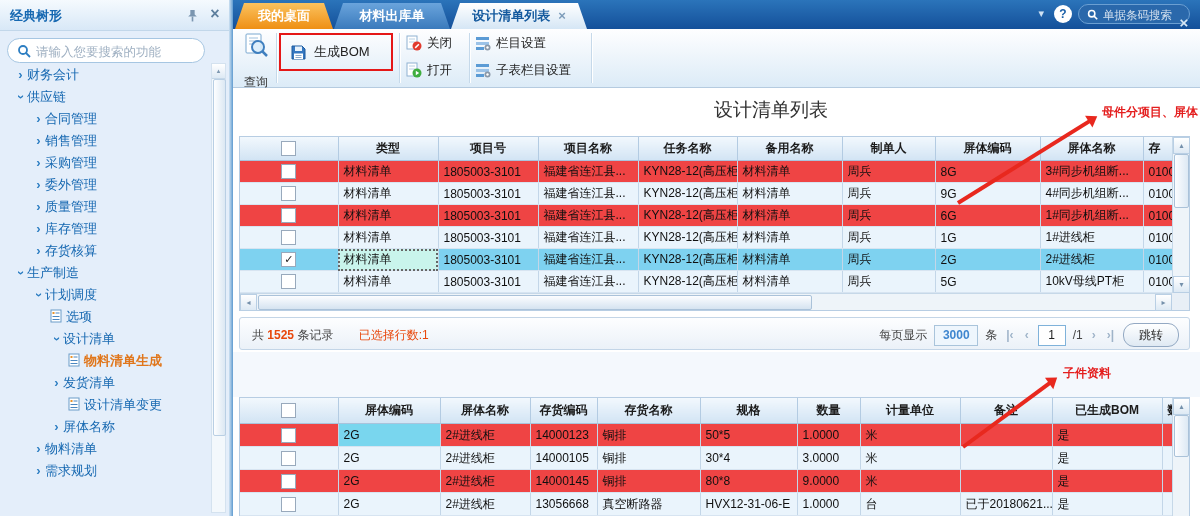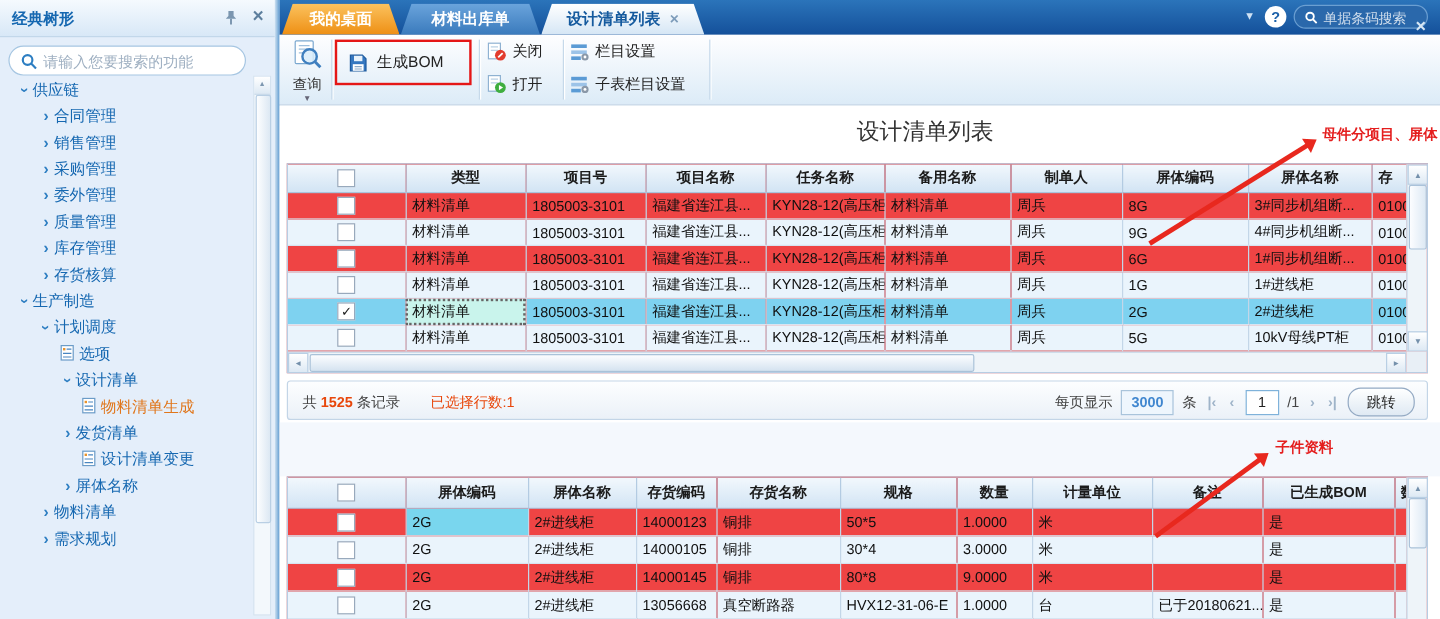--- a/index.html
+++ b/index.html
@@ -14,21 +14,21 @@
   #pin-btn{left:184px;top:8px;width:16px;height:16px;text-align:center}
   #sb-close{left:206px;top:4px;width:18px;height:20px;font-size:16px;font-weight:bold;color:#5d7f9e;text-align:center;line-height:20px}
   #sb-search{left:7px;top:38px;width:198px;height:25px;background:#fff;border:1px solid #a6c6e2;border-radius:13px;box-sizing:border-box}
   #sb-search svg{position:absolute;left:9px;top:5px}
   #sb-search .ph{position:absolute;left:28px;top:5px;font-size:12.5px;color:#9fb0c2;white-space:nowrap}
   #tree{left:2px;top:64px;width:208px;height:452px;overflow:hidden}
   .titem{height:22px;line-height:22px;font-size:13px;color:#1668b1;white-space:nowrap}
   .titem .twist{display:inline-block;width:13px;font-size:13px;font-weight:bold;color:#2d7ec2;text-align:center}
   .titem .twist.exp{transform:rotate(90deg)}
   .titem .dicon{display:inline-block;width:13px;vertical-align:-2px;margin-right:3px}
-  .titem.active .tlabel{color:#e0761b;font-weight:normal}
+  .titem.active .tlabel{color:#e0761b;font-weight:bold}
   .lv0{padding-left:12px}.lv1{padding-left:30px}.lv2{padding-left:48px}.lv3{padding-left:66px}
   #sb-scroll{left:211px;top:63px;width:15px;height:450px;background:#f3f8fc;border:1px solid #d4e2ef;box-sizing:border-box}
   .scr-btn{position:absolute;left:0;width:13px;height:14px;background:linear-gradient(#ffffff,#dde9f4);border-bottom:1px solid #c5d7e8;color:#7d97b0;font-size:7px;text-align:center;line-height:14px}
   #sb-thumb{position:absolute;left:1px;top:15px;width:11px;height:355px;background:linear-gradient(90deg,#fdfeff,#dce8f3);border:1px solid #b9cfe4;border-radius:2px}
   #splitter{left:229px;top:0;width:4px;height:516px;background:linear-gradient(90deg,#cfe2f2,#5f9bd0)}
 
   
   #topbar{left:233px;top:0;width:967px;height:29px;background:linear-gradient(#2b74ba,#14509a)}
   .tab{position:absolute;top:3px;height:26px;line-height:26px;text-align:center;font-size:13px;font-weight:bold;color:#fff;
        clip-path:polygon(9px 0,calc(100% - 9px) 0,100% 100%,0 100%)}
@@ -40,21 +40,21 @@
   #tb-help{right:128px;top:5px;width:18px;height:18px;border-radius:50%;background:#fff;color:#1a5fa8;font-weight:bold;font-size:12px;text-align:center;line-height:18px}
   #tb-search{right:10px;top:4px;width:112px;height:20px;border:1px solid #6b9fd2;border-radius:10px;background:#2a68ab;box-sizing:border-box}
   #tb-search svg{position:absolute;left:8px;top:4px}
   #tb-search .ph{position:absolute;left:24px;top:3px;font-size:11.5px;color:rgba(255,255,255,.78);white-space:nowrap}
   #pane-close{left:1176px;top:15px;width:16px;height:16px;color:#d7e7f5;font-size:15px;font-weight:bold;line-height:16px;text-align:center;z-index:5}
 
   
   #toolbar{left:233px;top:29px;width:967px;height:59px;background:linear-gradient(#fefeff,#dcebf7);border-bottom:1px solid #b5cbe0;box-sizing:border-box}
   .tb-sep{position:absolute;top:4px;height:50px;width:1px;background:#c6d9ea;box-shadow:1px 0 0 #fff}
   #btn-query{left:3px;top:3px;width:40px;height:54px;text-align:center;font-size:12px;color:#333}
-  #btn-query .cap{margin-top:1px}
+  #btn-query .cap{margin-top:13px}
   #btn-query .drop{font-size:8px;color:#667;line-height:6px}
   #redbox{left:46px;top:4px;width:114px;height:38px;border:2px solid #e51717;display:flex;align-items:center;padding-left:9px;box-sizing:border-box}
   #redbox .cap{font-size:13px;color:#222;margin-left:7px}
   .btn-sm{position:absolute;height:24px;display:flex;font-size:12.5px;color:#222}
   .btn-sm svg{margin-right:5px}
   #btn-close{left:173px;top:6px}#btn-open{left:173px;top:33px}
   #btn-cols{left:242px;top:6px}#btn-subcols{left:242px;top:33px}
 
   
   #main{left:233px;top:88px;width:967px;height:428px;background:#fff;overflow:hidden}
@@ -127,20 +127,21 @@
       <span id="sb-close" class="abs">×</span>
     </div>
     <div id="sb-search" class="abs">
       <svg width="14" height="14" viewBox="0 0 14 14">
           <circle cx="6" cy="6" r="4" fill="none" stroke="#2d7ec2" stroke-width="1.8"></circle>
           <line x1="9" y1="9" x2="13" y2="13" stroke="#2d7ec2" stroke-width="1.8"></line>
         </svg>
       <span class="ph">请输入您要搜索的功能</span>
     </div>
     <div id="tree" class="abs">
+      <div class="titem lv0"><span class="twist">›</span><span class="tlabel">财务会计</span></div>
       <div class="titem lv0"><span class="twist exp">›</span><span class="tlabel">供应链</span></div>
       <div class="titem lv1"><span class="twist">›</span><span class="tlabel">合同管理</span></div>
       <div class="titem lv1"><span class="twist">›</span><span class="tlabel">销售管理</span></div>
       <div class="titem lv1"><span class="twist">›</span><span class="tlabel">采购管理</span></div>
       <div class="titem lv1"><span class="twist">›</span><span class="tlabel">委外管理</span></div>
       <div class="titem lv1"><span class="twist">›</span><span class="tlabel">质量管理</span></div>
       <div class="titem lv1"><span class="twist">›</span><span class="tlabel">库存管理</span></div>
       <div class="titem lv1"><span class="twist">›</span><span class="tlabel">存货核算</span></div>
       <div class="titem lv0"><span class="twist exp">›</span><span class="tlabel">生产制造</span></div>
       <div class="titem lv1"><span class="twist exp">›</span><span class="tlabel">计划调度</span></div>

